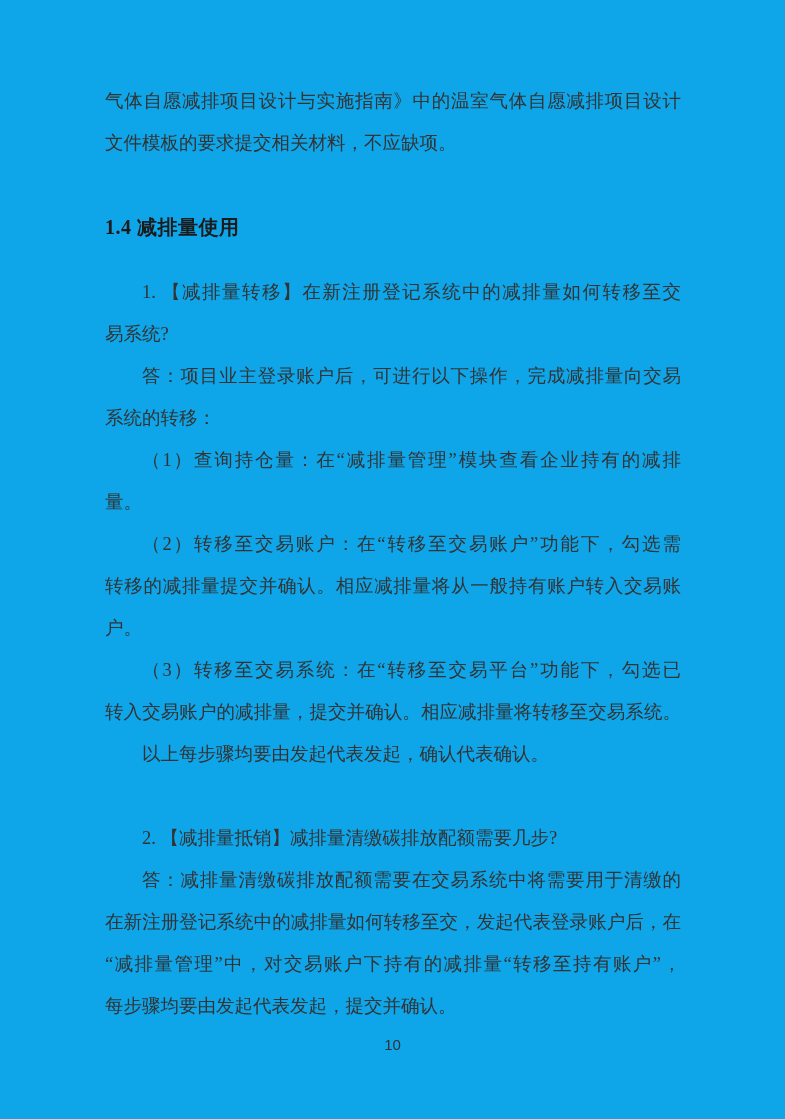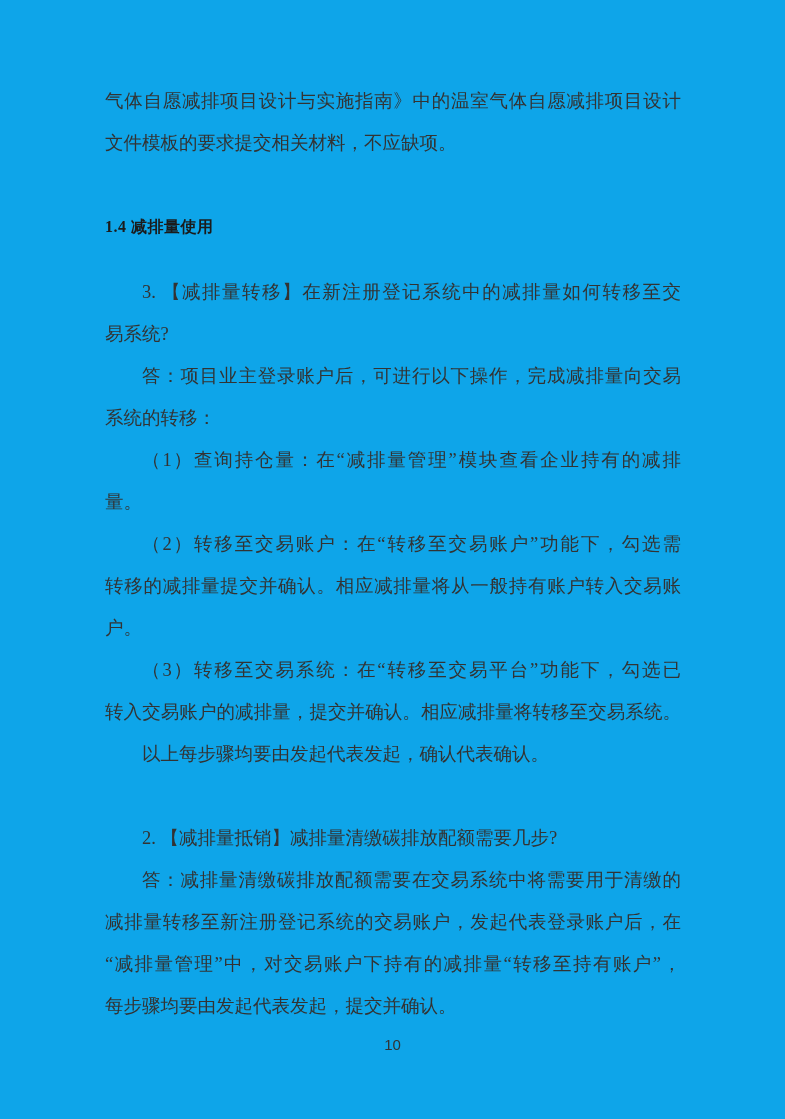--- a/index.html
+++ b/index.html
@@ -33,21 +33,21 @@
     text-align: justify;
     text-align-last: justify;
   }
   
   .indent {
     text-indent: 2em;
   }
   .heading {
     margin: 42px 0 23px 0;
     padding: 0;
-    font-size: 16px;
+    font-size: 20px;
     font-weight: bold;
     color: #1b1b1b;
     line-height: 42px;
     letter-spacing: 0.5px;
   }
   .block-gap {
     margin-top: 42px;
   }
   .page-number {
     position: absolute;
@@ -65,41 +65,41 @@
 <body>
 
 <main class="page">
   <section class="content">
 
     <p class="line fill">气体自愿减排项目设计与实施指南》中的温室气体自愿减排项目设计</p>
     <p class="line">文件模板的要求提交相关材料，不应缺项。</p>
 
     <h2 class="heading">1.4 减排量使用</h2>
 
-    <p class="line fill indent">3. 【减排量转移】在新注册登记系统中的减排量如何转移至交</p>
+    <p class="line fill indent">1. 【减排量转移】在新注册登记系统中的减排量如何转移至交</p>
     <p class="line">易系统?</p>
 
     <p class="line fill indent">答：项目业主登录账户后，可进行以下操作，完成减排量向交易</p>
     <p class="line">系统的转移：</p>
 
     <p class="line fill indent">（1）查询持仓量：在“减排量管理”模块查看企业持有的减排</p>
     <p class="line">量。</p>
 
     <p class="line fill indent">（2）转移至交易账户：在“转移至交易账户”功能下，勾选需</p>
     <p class="line fill">转移的减排量提交并确认。相应减排量将从一般持有账户转入交易账</p>
     <p class="line">户。</p>
 
     <p class="line fill indent">（3）转移至交易系统：在“转移至交易平台”功能下，勾选已</p>
     <p class="line fill">转入交易账户的减排量，提交并确认。相应减排量将转移至交易系统。</p>
 
     <p class="line indent">以上每步骤均要由发起代表发起，确认代表确认。</p>
 
     <p class="line indent block-gap">2. 【减排量抵销】减排量清缴碳排放配额需要几步?</p>
 
     <p class="line fill indent">答：减排量清缴碳排放配额需要在交易系统中将需要用于清缴的</p>
-    <p class="line fill">减排量转移至新注册登记系统的交易账户，发起代表登录账户后，在</p>
+    <p class="line fill">在新注册登记系统中的减排量如何转移至交，发起代表登录账户后，在</p>
     <p class="line fill">“减排量管理”中，对交易账户下持有的减排量“转移至持有账户”，</p>
     <p class="line">每步骤均要由发起代表发起，提交并确认。</p>
 
   </section>
 
   <footer class="page-number">10</footer>
 </main>
 
 </body></html>

